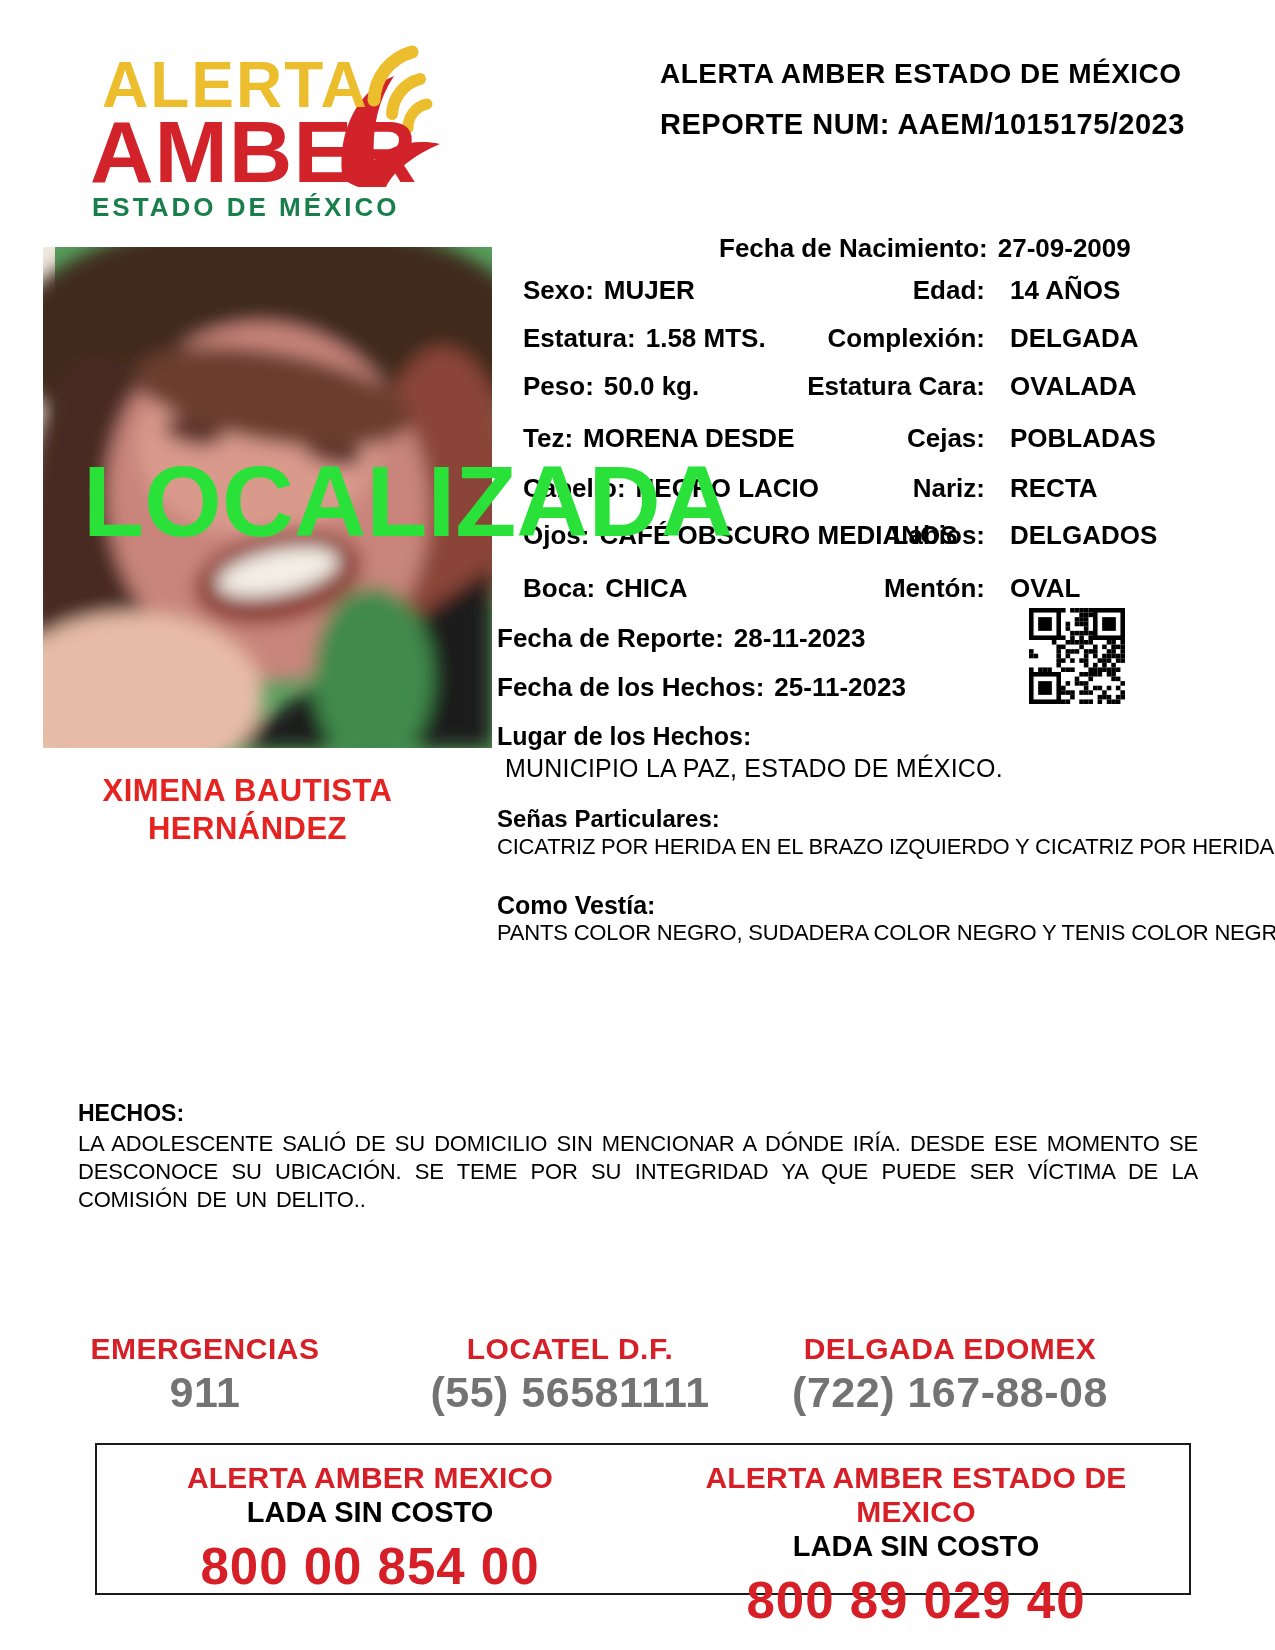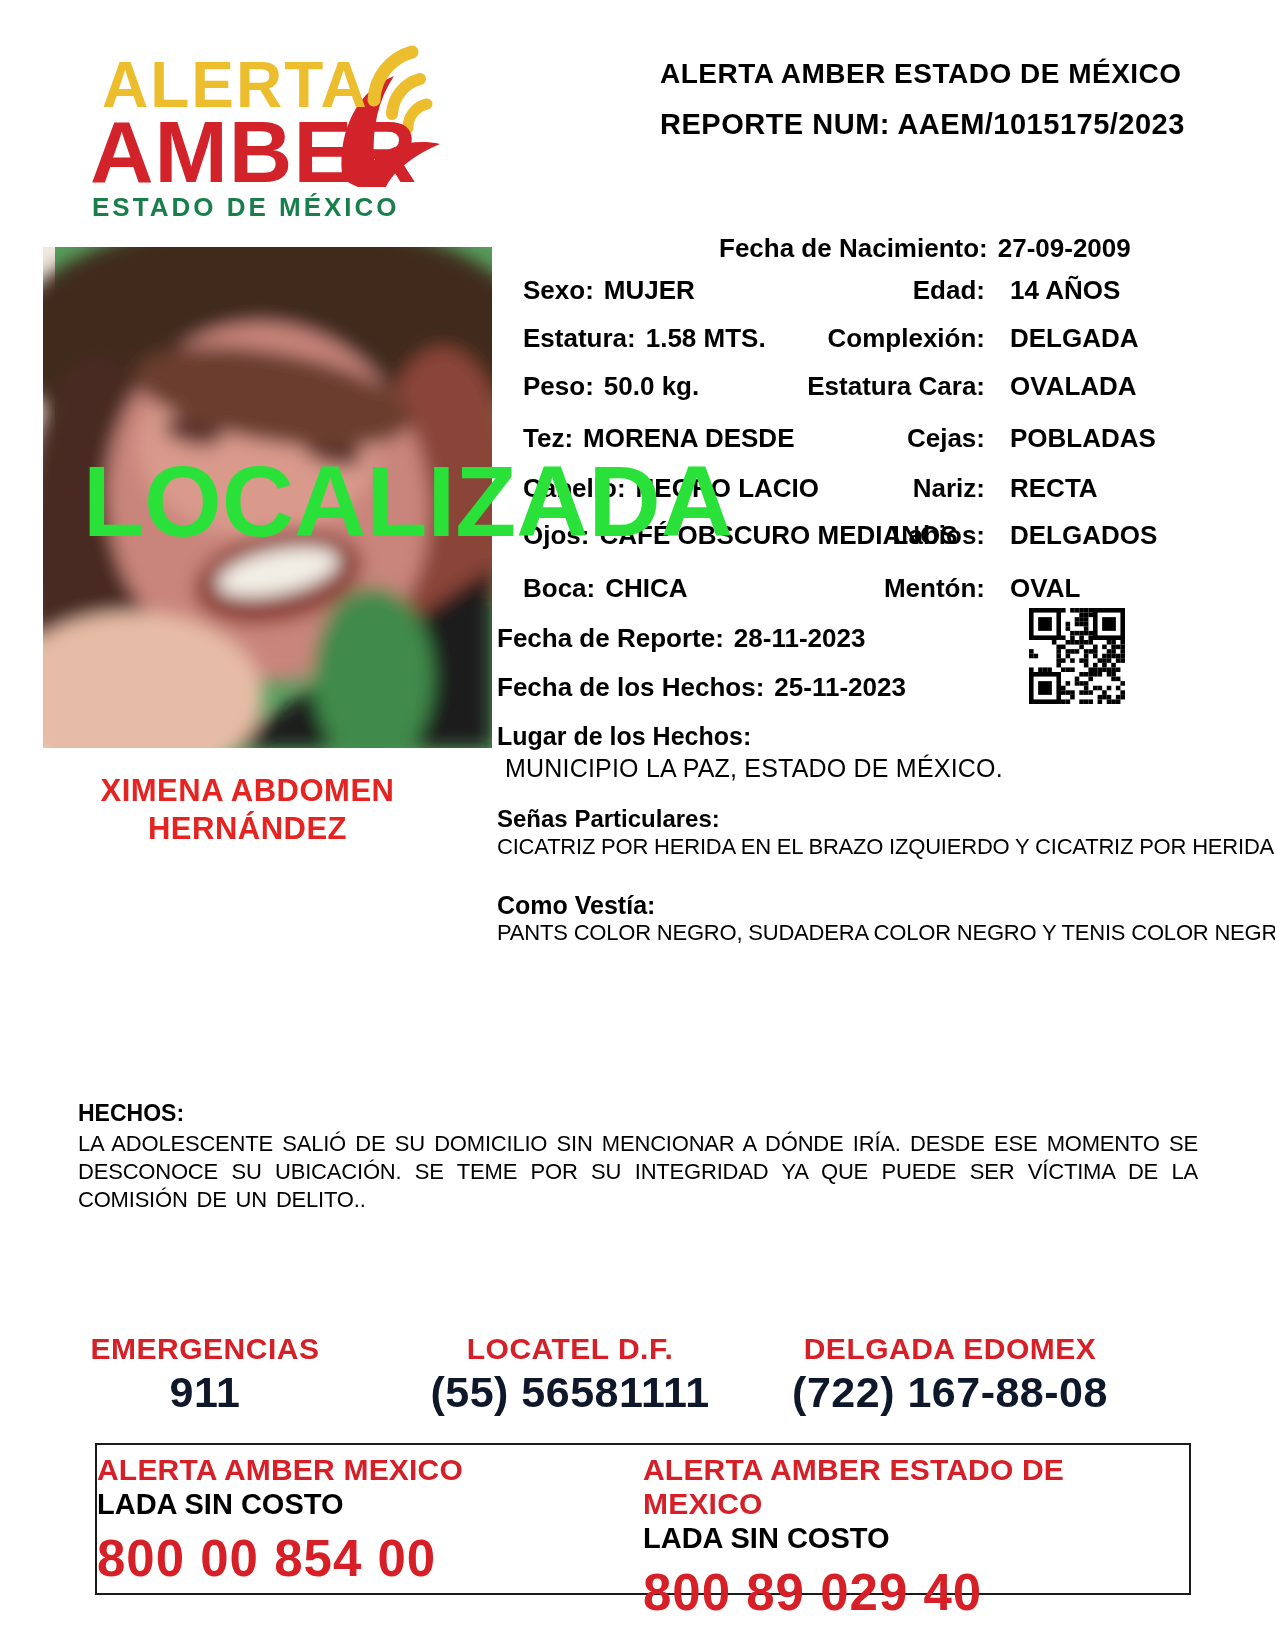--- a/index.html
+++ b/index.html
@@ -55,25 +55,25 @@
   .hechos-label{font-size:23px;font-weight:bold;}
   .hechos-body{margin-top:3px;font-size:22px;line-height:28px;text-align:justify;
                letter-spacing:-0.2px;word-spacing:3px;}
   
   .contacts{position:absolute;left:0;top:1332px;width:1033px;height:110px;}
   .contact{position:absolute;text-align:center;}
   .c0{left:55px;width:300px;}
   .c1{left:380px;width:380px;}
   .c2{left:755px;width:390px;}
   .contact-label{color:#d61f26;font-size:30px;font-weight:bold;letter-spacing:0.5px;}
-  .contact-number{color:#0f172a;font-size:43px;font-weight:bold;margin-top:2px;letter-spacing:0.5px;}
+  .contact-number{color:#737373;font-size:43px;font-weight:bold;margin-top:2px;letter-spacing:0.5px;}
   
   .footer-box{position:absolute;left:95px;top:1443px;width:1092px;height:148px;
               border:2px solid #1a1a1a;display:flex;}
-  .fcol{width:50%;padding-top:8px;}
+  .fcol{width:50%;text-align:center;padding-top:16px;}
   .f-title{color:#d61f26;font-size:30px;font-weight:bold;letter-spacing:0.2px;}
   .f-sub{color:#000;font-size:29px;font-weight:bold;margin-top:1px;}
   .f-number{color:#d61f26;font-size:51px;font-weight:bold;margin-top:8px;letter-spacing:1px;}
 </style>
 </head>
 <body>
 
 <div class="page">
 
   <div class="logo">
@@ -116,21 +116,21 @@
         <polygon points="180,501 449,320 449,501" fill="#1c1b1b"></polygon>
         <ellipse cx="90" cy="450" rx="130" ry="85" fill="#e7bca6"></ellipse>
         <ellipse cx="330" cy="430" rx="60" ry="90" fill="#3f8a4b"></ellipse>
       </g>
     </svg>
   </div>
 
   <div class="overlay">LOCALIZADA</div>
 
   <div class="name">
-    <div>XIMENA ABDOMEN</div>
+    <div>XIMENA BAUTISTA</div>
     <div>HERNÁNDEZ</div>
   </div>
 
   <div class="details">
     <div class="dob">
       <span>Fecha de Nacimiento:</span><span class="val">27-09-2009</span>
     </div>
 
     <div class="row r0">
       <div class="dleft"><span>Sexo:</span><span class="val">MUJER</span></div>

